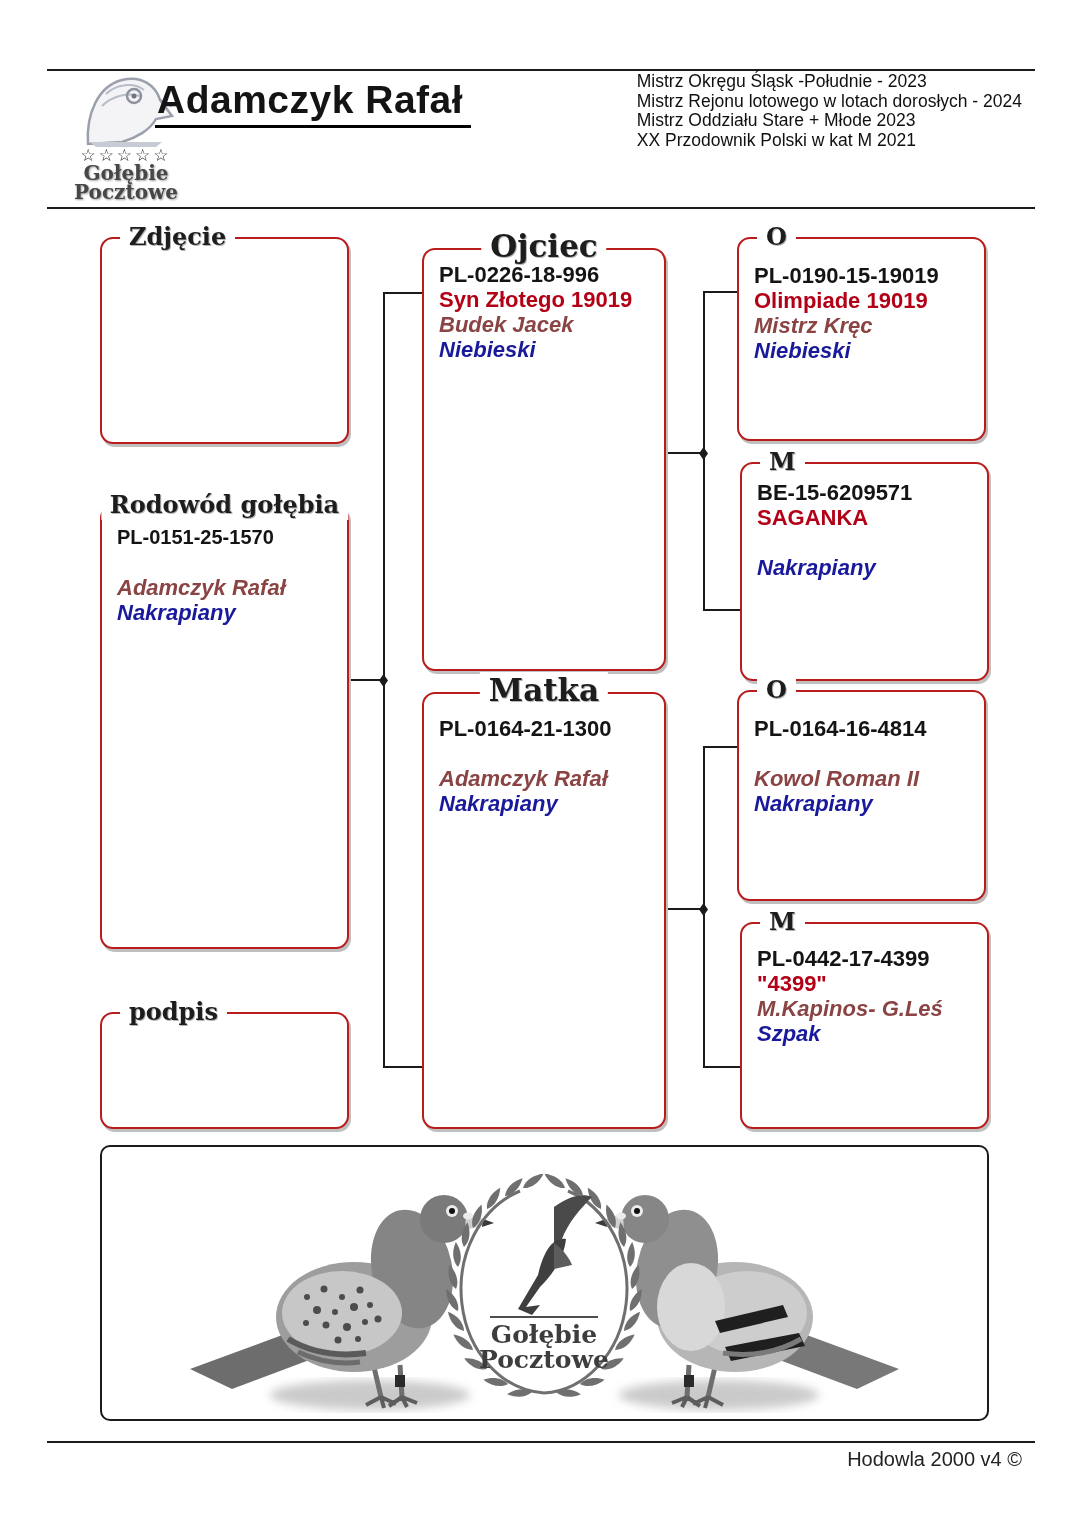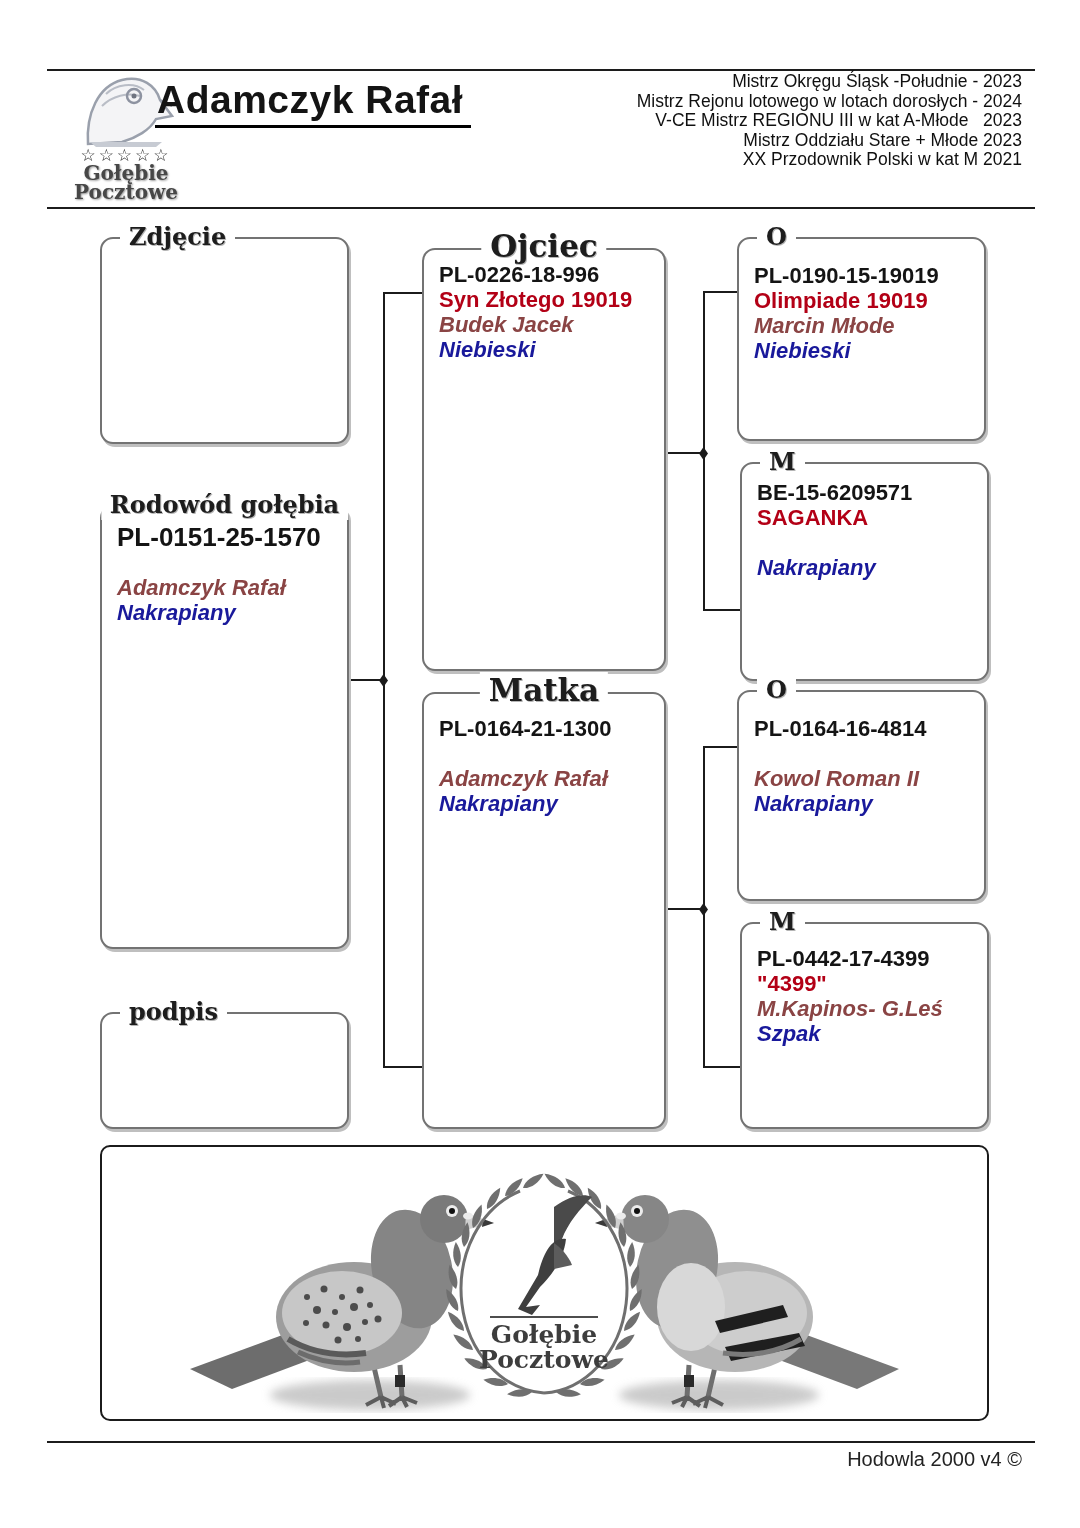--- a/index.html
+++ b/index.html
@@ -6,36 +6,36 @@
   .page{position:relative;width:1080px;height:1528px;background:#fff;overflow:hidden;
         font-family:"Liberation Sans",sans-serif;color:#141414;}
   .rule{position:absolute;left:47px;width:988px;height:2px;background:#1c1c1c;}
   
   .logo{position:absolute;left:46px;top:72px;width:160px;text-align:center;}
   .logo .stars{font-size:17px;letter-spacing:3px;color:#2b2b2b;line-height:16px;margin-top:-4px;}
   .logo .lg-txt{font-family:"DejaVu Serif",serif;font-weight:bold;font-size:20px;line-height:19px;
                 color:#474747;text-shadow:1px 1px 2px #9a9a9a;}
   .title{position:absolute;left:155px;top:78px;font-size:39px;font-weight:bold;
          border-bottom:3px solid #000;padding:0 8px 3px 2px;letter-spacing:.5px;}
-  .ach{position:absolute;right:58px;top:72px;text-align:right;font-size:17.5px;
+  .ach{position:absolute;right:58px;top:72px;font-size:17.5px;
        line-height:19.5px;color:#101010;}
   .ach div{white-space:pre;}
   
-  .pbox{position:absolute;background:#fff;border:2px solid #737373;border-radius:13px;
+  .pbox{position:absolute;background:#fff;border:2px solid #b91c1c;border-radius:13px;
         box-shadow:2px 3px 0 #bfbfbf;}
   .blabel{position:absolute;top:-17px;background:#fff;padding:0 9px;
           font-family:"DejaVu Serif",serif;font-weight:bold;color:#1d1d1d;
           font-size:24px;line-height:30px;text-shadow:1px 1px 0 #b5b5b5;white-space:nowrap;}
   .blabel.big{font-size:31px;top:-22px;line-height:36px;}
   .blabel.center{left:50%;transform:translateX(-50%);}
   .blabel.left{left:18px;}
   .bcontent{position:absolute;left:15px;right:6px;top:2px;}
   .row{font-size:22px;line-height:25px;white-space:nowrap;}
   .ring{font-weight:bold;color:#141414;}
-  .bigring{font-size:26px;}
+  .bigring{font-size:20px;}
   .rname{font-weight:bold;color:#b30016;}
   .breeder{font-weight:bold;font-style:italic;color:#8a4444;}
   .pcolor{font-weight:bold;font-style:italic;color:#19199b;}
   .gap{height:25px;}
   
   .hline,.vline{position:absolute;background:#1b1b1b;}
   .hline{height:2px;}
   .vline{width:2px;}
   .diamond{position:absolute;width:9px;height:13px;background:#1b1b1b;
            clip-path:polygon(50% 0,100% 50%,50% 100%,0 50%);}
@@ -63,21 +63,20 @@
     </svg>
     <div class="stars">☆☆☆☆☆</div>
     <div class="lg-txt">Gołębie</div>
     <div class="lg-txt">Pocztowe</div>
   </div>
 
   <div class="title">Adamczyk Rafał</div>
   <div class="ach">
     <div>Mistrz Okręgu Śląsk -Południe - 2023</div>
     <div>Mistrz Rejonu lotowego w lotach dorosłych - 2024</div>
-    <div>V-CE Mistrz REGIONU III w kat A-Młode   2023</div>
     <div>Mistrz Oddziału Stare + Młode 2023</div>
     <div>XX Przodownik Polski w kat M 2021</div>
   </div>
 
   <div class="hline" style="left:345px;top:679px;width:38px"></div>
   <div class="vline" style="left:383px;top:292px;height:776px"></div>
   <div class="hline" style="left:383px;top:292px;width:39px"></div>
   <div class="hline" style="left:383px;top:1066px;width:39px"></div>
   <div class="diamond" style="left:379px;top:674px"></div>
 
@@ -129,21 +128,21 @@
       <div class="row breeder">Adamczyk Rafał</div>
       <div class="row pcolor">Nakrapiany</div>
     </div>
   </div>
 
   <div class="pbox" style="left:737px;top:237px;width:245px;height:200px">
     <div class="blabel left">O</div>
     <div class="bcontent" style="top:24px">
       <div class="row ring">PL-0190-15-19019</div>
       <div class="row rname">Olimpiade 19019</div>
-      <div class="row breeder">Marcin Młode</div>
+      <div class="row breeder">Mistrz Kręc</div>
       <div class="row pcolor">Niebieski</div>
     </div>
   </div>
 
   <div class="pbox" style="left:740px;top:462px;width:245px;height:215px">
     <div class="blabel left">M</div>
     <div class="bcontent" style="top:16px">
       <div class="row ring">BE-15-6209571</div>
       <div class="row rname">SAGANKA</div>
       <div class="gap"></div>

